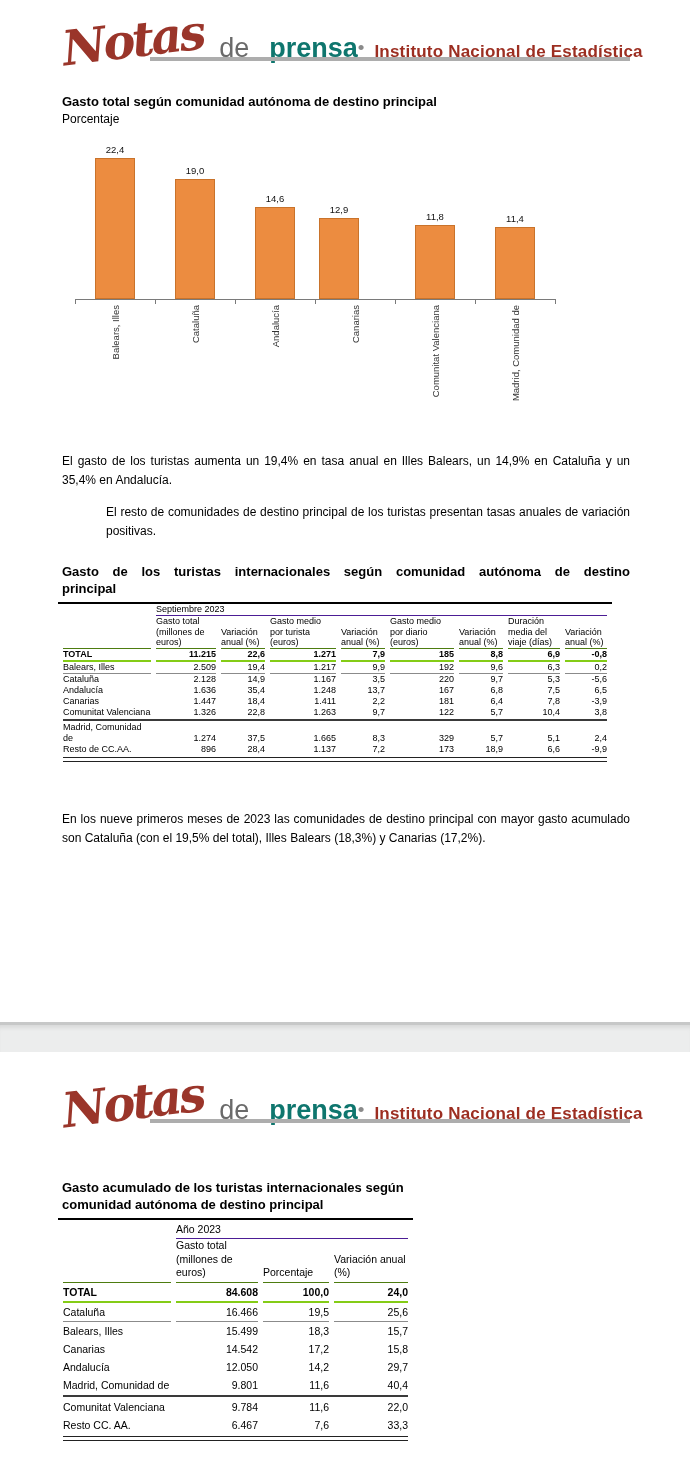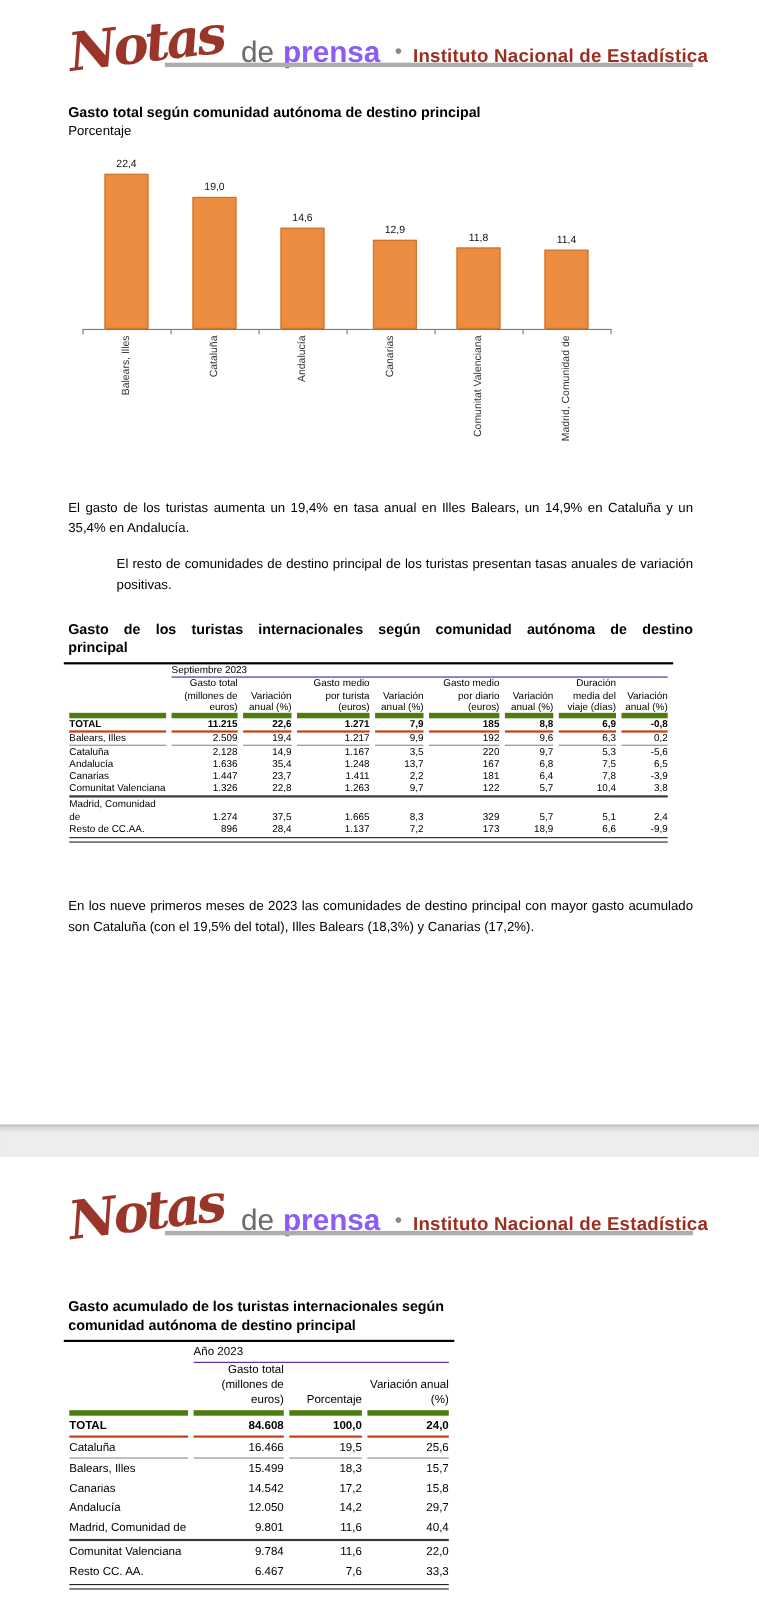--- a/index.html
+++ b/index.html
@@ -12,22 +12,22 @@
   .sep-band { height:30px; background:#ECEDED; border-top:3px solid #C7C8C8;
               box-shadow: inset 0 5px 5px -3px rgba(0,0,0,.10); }
 
   
   .logo { padding-top:13px; position:relative; }
   .logo-row { display:flex; align-items:baseline; white-space:nowrap; }
   .notas { font-family:"DejaVu Serif", serif; font-style:italic; font-weight:bold;
            font-size:48px; line-height:54px; color:#9A352A; letter-spacing:-3px;
            display:inline-block; transform:rotate(-7deg); margin-right:16px;
            position:relative; z-index:2; }
-  .de     { font-size:27px; color:#6a6a6a; margin-right:8px; }
-  .prensa { font-size:27px; color:#8b5cf6; font-weight:bold; margin-right:13px; }
+  .de     { font-size:27px; color:#6a6a6a; margin-right:20px; }
+  .prensa { font-size:27px; color:#0f766e; font-weight:bold; }
   .dot    { color:#8a8a8a; font-size:19px; margin-right:10px; position:relative; top:-3px; }
   .org    { font-size:17px; font-weight:bold; color:#9C2E21; letter-spacing:.2px; }
   .logo-rule { height:4px; background:#ADADAD; margin:-10px 0 0 88px; position:relative; z-index:1; }
 
   
   .chart-title { margin-top:33px; font-size:13px; font-weight:bold; }
   .chart-sub   { margin-top:3px; font-size:12px; }
   .plot { margin:14px 0 0 13px; width:481px; height:160px; position:relative;
           border-bottom:1px solid #7a7a7a; }
   .bar-group { position:absolute; bottom:0; width:80px; height:160px; }
@@ -54,25 +54,25 @@
                     border-top:2px solid #000; margin-top:5px; margin-left:-4px;
                     table-layout:fixed; }
   table.datatable td { padding:0; vertical-align:bottom; }
   .t1 { font-size:9px; }
   .t1 td { line-height:11px; }
   .t1 td.hcell { line-height:10.5px; }
   .t2 { font-size:10.5px; }
   .t2 td { line-height:18px; }
   .t2 td.hcell { line-height:13.5px; padding-bottom:2px; }
   td.num { text-align:right; padding-right:1px; }
-  td.hcell { border-bottom:5px solid #4d7c0f; vertical-align:top; padding-top:1px;text-align:right; }
+  td.hcell { border-bottom:1px solid #4d7c0f; vertical-align:top; padding-top:1px; }
   td.period { border-bottom:1px solid #4c1d95; }
   td.noline { border:none; }
   .b { font-weight:bold; }
-  tr.rb-strong td { border-bottom:2px solid #c2410c;margin-left:32px; }
+  tr.rb-strong td { border-bottom:2px solid #84cc16;margin-left:32px; }
   tr.rb-light  td { border-bottom:1px solid #8b8b8b; }
   .fullrule { height:2px; background:#3a3a3a; margin:1px 0; }
   .dblrule  { height:5px; border-top:1px solid #222; border-bottom:1px solid #222; margin-top:2px; }
 
   .footer { position:absolute; right:60px; bottom:50px; font-size:11px; color:#111; }
 
   .t2-title { margin-top:56px; }
 </style>
 </head>
 <body>
@@ -99,21 +99,21 @@
         <div class="bar-value" style="bottom: 144px;">22,4</div>
       </div>
       <div class="bar-group" style="left: 80px;">
         <div class="bar" style="height: 120px; background: rgb(236, 140, 64);"></div>
         <div class="bar-value" style="bottom: 123px;">19,0</div>
       </div>
       <div class="bar-group" style="left: 160px;">
         <div class="bar" style="height: 92px; background: rgb(236, 140, 64);"></div>
         <div class="bar-value" style="bottom: 95px;">14,6</div>
       </div>
-      <div class="bar-group" style="left: 244px;">
+      <div class="bar-group" style="left: 224px;">
         <div class="bar" style="height: 81px; background: rgb(236, 140, 64);"></div>
         <div class="bar-value" style="bottom: 84px;">12,9</div>
       </div>
       <div class="bar-group" style="left: 320px;">
         <div class="bar" style="height: 74px; background: rgb(236, 140, 64);"></div>
         <div class="bar-value" style="bottom: 77px;">11,8</div>
       </div>
       <div class="bar-group" style="left: 400px;">
         <div class="bar" style="height: 72px; background: rgb(236, 140, 64);"></div>
         <div class="bar-value" style="bottom: 75px;">11,4</div>
@@ -223,21 +223,21 @@
           <td class="num">1.248</td>
           <td class="num">13,7</td>
           <td class="num">167</td>
           <td class="num">6,8</td>
           <td class="num">7,5</td>
           <td class="num">6,5</td>
         </tr>
         <tr>
           <td class="lbl">Canarias</td>
           <td class="num">1.447</td>
-          <td class="num">23,7</td>
+          <td class="num">18,4</td>
           <td class="num">1.411</td>
           <td class="num">2,2</td>
           <td class="num">181</td>
           <td class="num">6,4</td>
           <td class="num">7,8</td>
           <td class="num">-3,9</td>
         </tr>
         <tr>
           <td class="lbl">Comunitat Valenciana</td>
           <td class="num">1.326</td>

